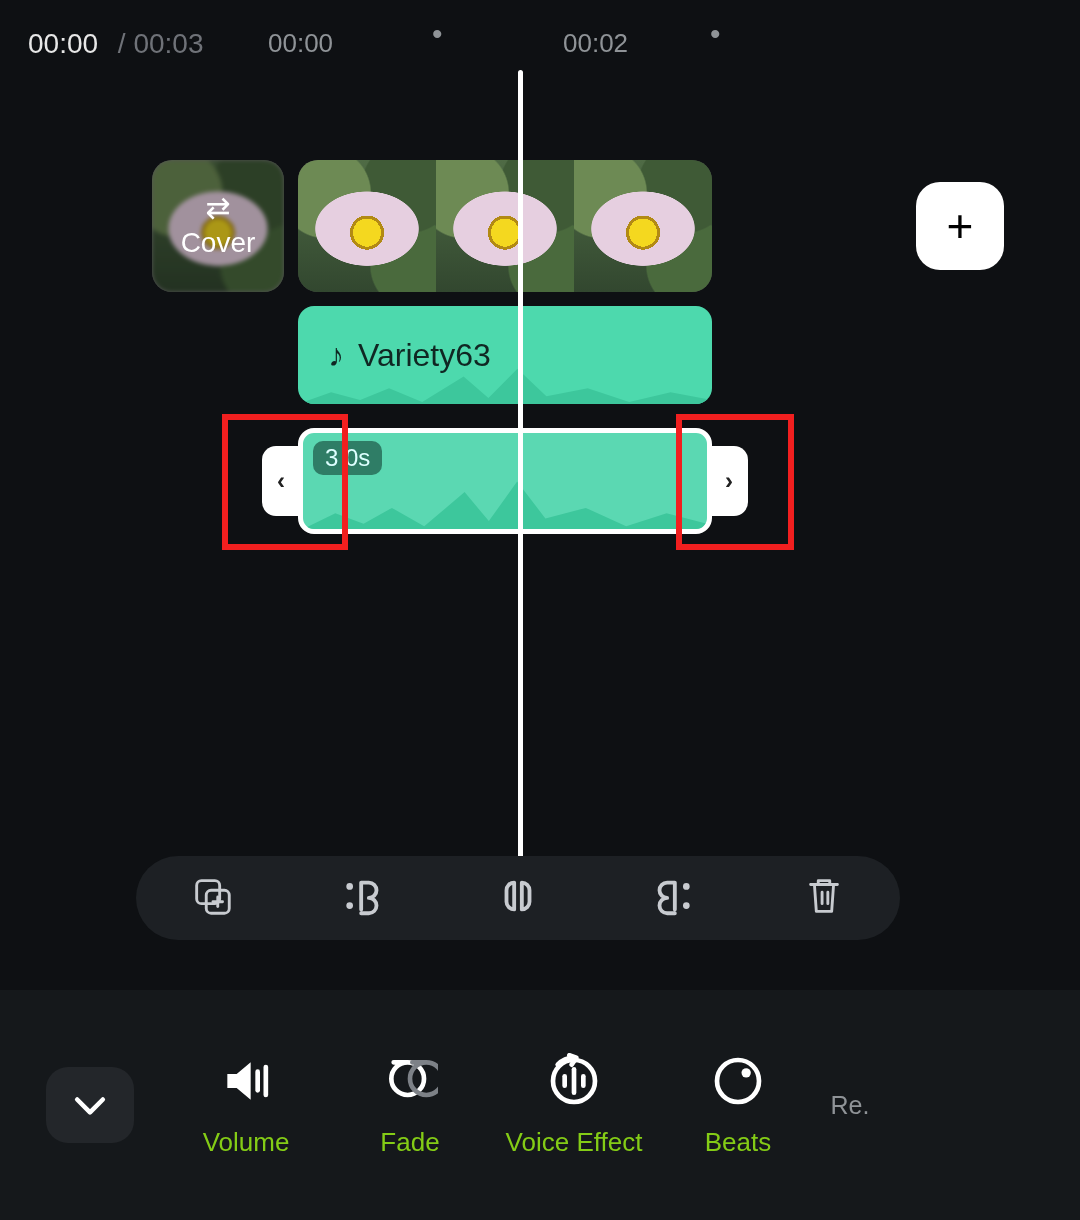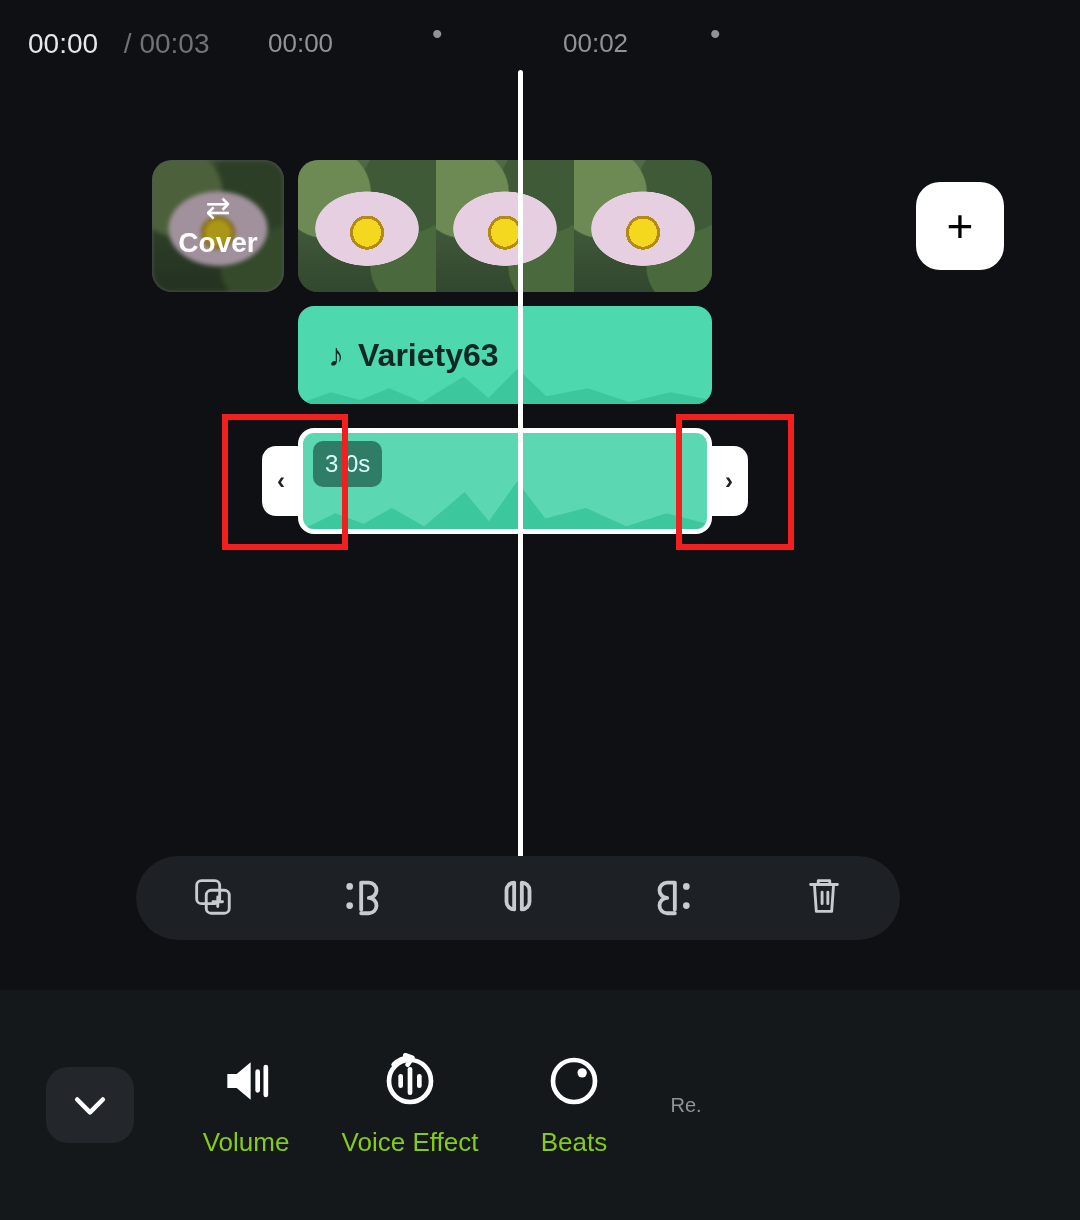--- a/index.html
+++ b/index.html
@@ -1,61 +1,61 @@
 <!DOCTYPE html>
 <html><head>
 <meta charset="utf-8">
 <style>
 html,body{margin:0;padding:0;background:#0e1013;height:1220px;width:1080px;overflow:hidden;font-family:-apple-system,Helvetica,Arial,sans-serif;color:#fff}
 .tl-header{position:absolute;left:0;right:0;top:24px;height:40px;font-size:28px;display:flex;align-items:center}
 .tl-pos{margin-left:28px;color:#e7e7e7}
-.tl-dur{color:#6f7278;margin-left:18px}
+.tl-dur{color:#6f7278;margin-left:12px}
 .tick{position:absolute;top:28px;color:#8f9397;font-size:26px}
 .tick-dot{position:absolute;top:34px;color:#8f9397;font-size:30px;line-height:0}
 .stage{position:absolute;left:0;right:0;top:70px;bottom:230px}
 .cover-thumb{position:absolute;left:152px;top:90px;width:132px;height:132px;border-radius:20px;background:#555;display:flex;flex-direction:column;align-items:center;justify-content:center;overflow:hidden}
 .flower{position:absolute;inset:0;border-radius:inherit;background:
   radial-gradient(circle at 50% 55%, #f4d81f 0 14%, #b28a14 14% 17%, transparent 17%),
   radial-gradient(ellipse 60% 45% at 50% 52%, #e6cfe0 0 62%, transparent 63%),
   radial-gradient(circle at 20% 25%, #6d8a54 0 30%, transparent 31%),
   radial-gradient(circle at 80% 20%, #3f5a36 0 30%, transparent 31%),
   radial-gradient(circle at 85% 80%, #4a6a3d 0 28%, transparent 29%),
   linear-gradient(#4f6b45,#32472f);
   filter:blur(.5px)}
 .cover-thumb .flower{filter:blur(2px) brightness(.7)}
 .cover-swap{position:relative;font-size:30px;line-height:1}
-.cover-label{position:relative;margin-top:4px;font-size:28px;font-weight:700}
+.cover-label{position:relative;margin-top:4px;font-size:28px;font-weight:400}
 .clip-track{position:absolute;left:298px;top:90px;width:414px;height:132px;border-radius:20px;overflow:hidden;display:flex;background:#444}
 .clip-track .flower{position:relative;flex:1 0 138px;border-radius:0;inset:auto}
 .add-clip{position:absolute;right:76px;top:112px;width:88px;height:88px;border-radius:24px;background:#fff;display:flex;align-items:center;justify-content:center;font-size:46px;color:#000;font-weight:400}
 .audio-track{position:absolute;left:298px;top:236px;width:414px;height:98px;border-radius:16px;background:#4dd9ad;display:flex;align-items:center;padding-left:30px;box-sizing:border-box;overflow:hidden}
 .wave{position:absolute;left:0;right:0;bottom:0;height:40%;background:
   linear-gradient(#3dc79c,#3dc79c);clip-path:polygon(0 100%,8% 70%,15% 90%,22% 60%,30% 95%,40% 30%,46% 85%,53% 10%,60% 80%,70% 60%,80% 95%,90% 70%,100% 90%,100% 100%)}
-.audio-name{position:relative;color:#102723;font-size:32px;font-weight:700}
+.audio-name{position:relative;color:#102723;font-size:32px;font-weight:400}
 .note{position:relative;font-size:32px;color:#102723;margin-right:14px}
 .sel-track{position:absolute;left:298px;top:358px;width:414px;height:106px;border-radius:16px;background:#5bd8b2;border:5px solid #fff;box-sizing:border-box;overflow:hidden}
 .sel-track .wave{height:55%}
-.len-badge{position:absolute;left:10px;top:8px;background:#2f7d66;padding:9px 12px;border-radius:10px;font-size:24px;color:#dff}
+.len-badge{position:absolute;left:10px;top:8px;background:#2f7d66;padding:3px 12px;border-radius:10px;font-size:24px;color:#dff}
 .handle{position:absolute;top:376px;width:38px;height:70px;background:#fff;display:flex;align-items:center;justify-content:center;color:#222;font-size:24px;font-weight:700}
 .handle.left{left:262px;border-radius:14px 0 0 14px}
 .handle.right{left:710px;border-radius:0 14px 14px 0}
 .hl{position:absolute;border:6px solid #f11f1f;box-sizing:border-box}
 .hl.l{left:222px;top:344px;width:126px;height:136px}
 .hl.r{left:676px;top:344px;width:118px;height:136px}
 .playhead{position:absolute;left:518px;top:0;width:5px;height:790px;background:#fff;border-radius:3px}
 .clip-actions{position:absolute;left:136px;right:180px;bottom:50px;height:84px;background:#1d2024;border-radius:42px;display:flex;align-items:center;justify-content:space-around;color:#bfc3c8}
 .clip-actions svg{width:46px;height:46px;stroke:#c8cbd0;fill:none;stroke-width:3;stroke-linecap:round;stroke-linejoin:round}
 .bottom-bar{position:absolute;left:0;right:0;bottom:0;height:230px;background:#15181b;display:flex;align-items:center;padding-left:46px}
 .collapse{width:88px;height:76px;border-radius:22px;background:#23262a;display:flex;align-items:center;justify-content:center;margin-right:30px}
 .collapse svg{width:44px;height:44px;stroke:#fff;fill:none;stroke-width:5;stroke-linecap:round;stroke-linejoin:round}
 .tool{display:flex;flex-direction:column;align-items:center;gap:18px;width:164px;color:#84cc16}
 .tool svg{width:56px;height:56px;stroke:#fff;fill:none;stroke-width:4;stroke-linecap:round;stroke-linejoin:round}
 .tool span{font-size:26px}
 .tool.cut{width:60px;color:#8f9397}
-.tool.cut span{font-size:20px}
+.tool.cut span{font-size:25px}
 </style>
 </head>
 <body>
 
 <div class="tl-header">
   <span class="tl-pos">00:00</span>
   <span class="tl-dur">&nbsp;/&nbsp;<span>00:03</span></span>
 </div>
 <div class="tick" style="left:268px">00:00</div>
 <div class="tick-dot" style="left:432px">•</div>
@@ -144,20 +144,27 @@
   <div class="tool">
     <svg viewBox="0 0 48 48">
         <path d="M8 18v12h8l12 10V8L16 18z" fill="#fff" stroke="none"></path>
         <line x1="34" y1="16" x2="34" y2="32" stroke-width="4"></line>
         <line x1="41" y1="12" x2="41" y2="36" stroke-width="4"></line>
       </svg>
     <span>Volume</span>
   </div>
   <div class="tool">
     <svg viewBox="0 0 48 48">
+        <path d="M10 8h12a14 14 0 0 1 0 28 14 14 0 0 1 0-28" stroke="#fff"></path>
+        <path d="M26 8h12a14 14 0 0 1 0 28 14 14 0 0 1 0-28" stroke="#7d8187"></path>
+      </svg>
+    <span>Fade</span>
+  </div>
+  <div class="tool">
+    <svg viewBox="0 0 48 48">
         <circle cx="24" cy="24" r="18"></circle>
         <line x1="16" y1="20" x2="16" y2="28"></line>
         <line x1="24" y1="14" x2="24" y2="34"></line>
         <line x1="32" y1="20" x2="32" y2="28"></line>
         <path d="M10 10a20 20 0 0 1 14-6" stroke-width="4"></path>
         <polyline points="20,2 26,4 22,10"></polyline>
       </svg>
     <span>Voice Effect</span>
   </div>
   <div class="tool">

